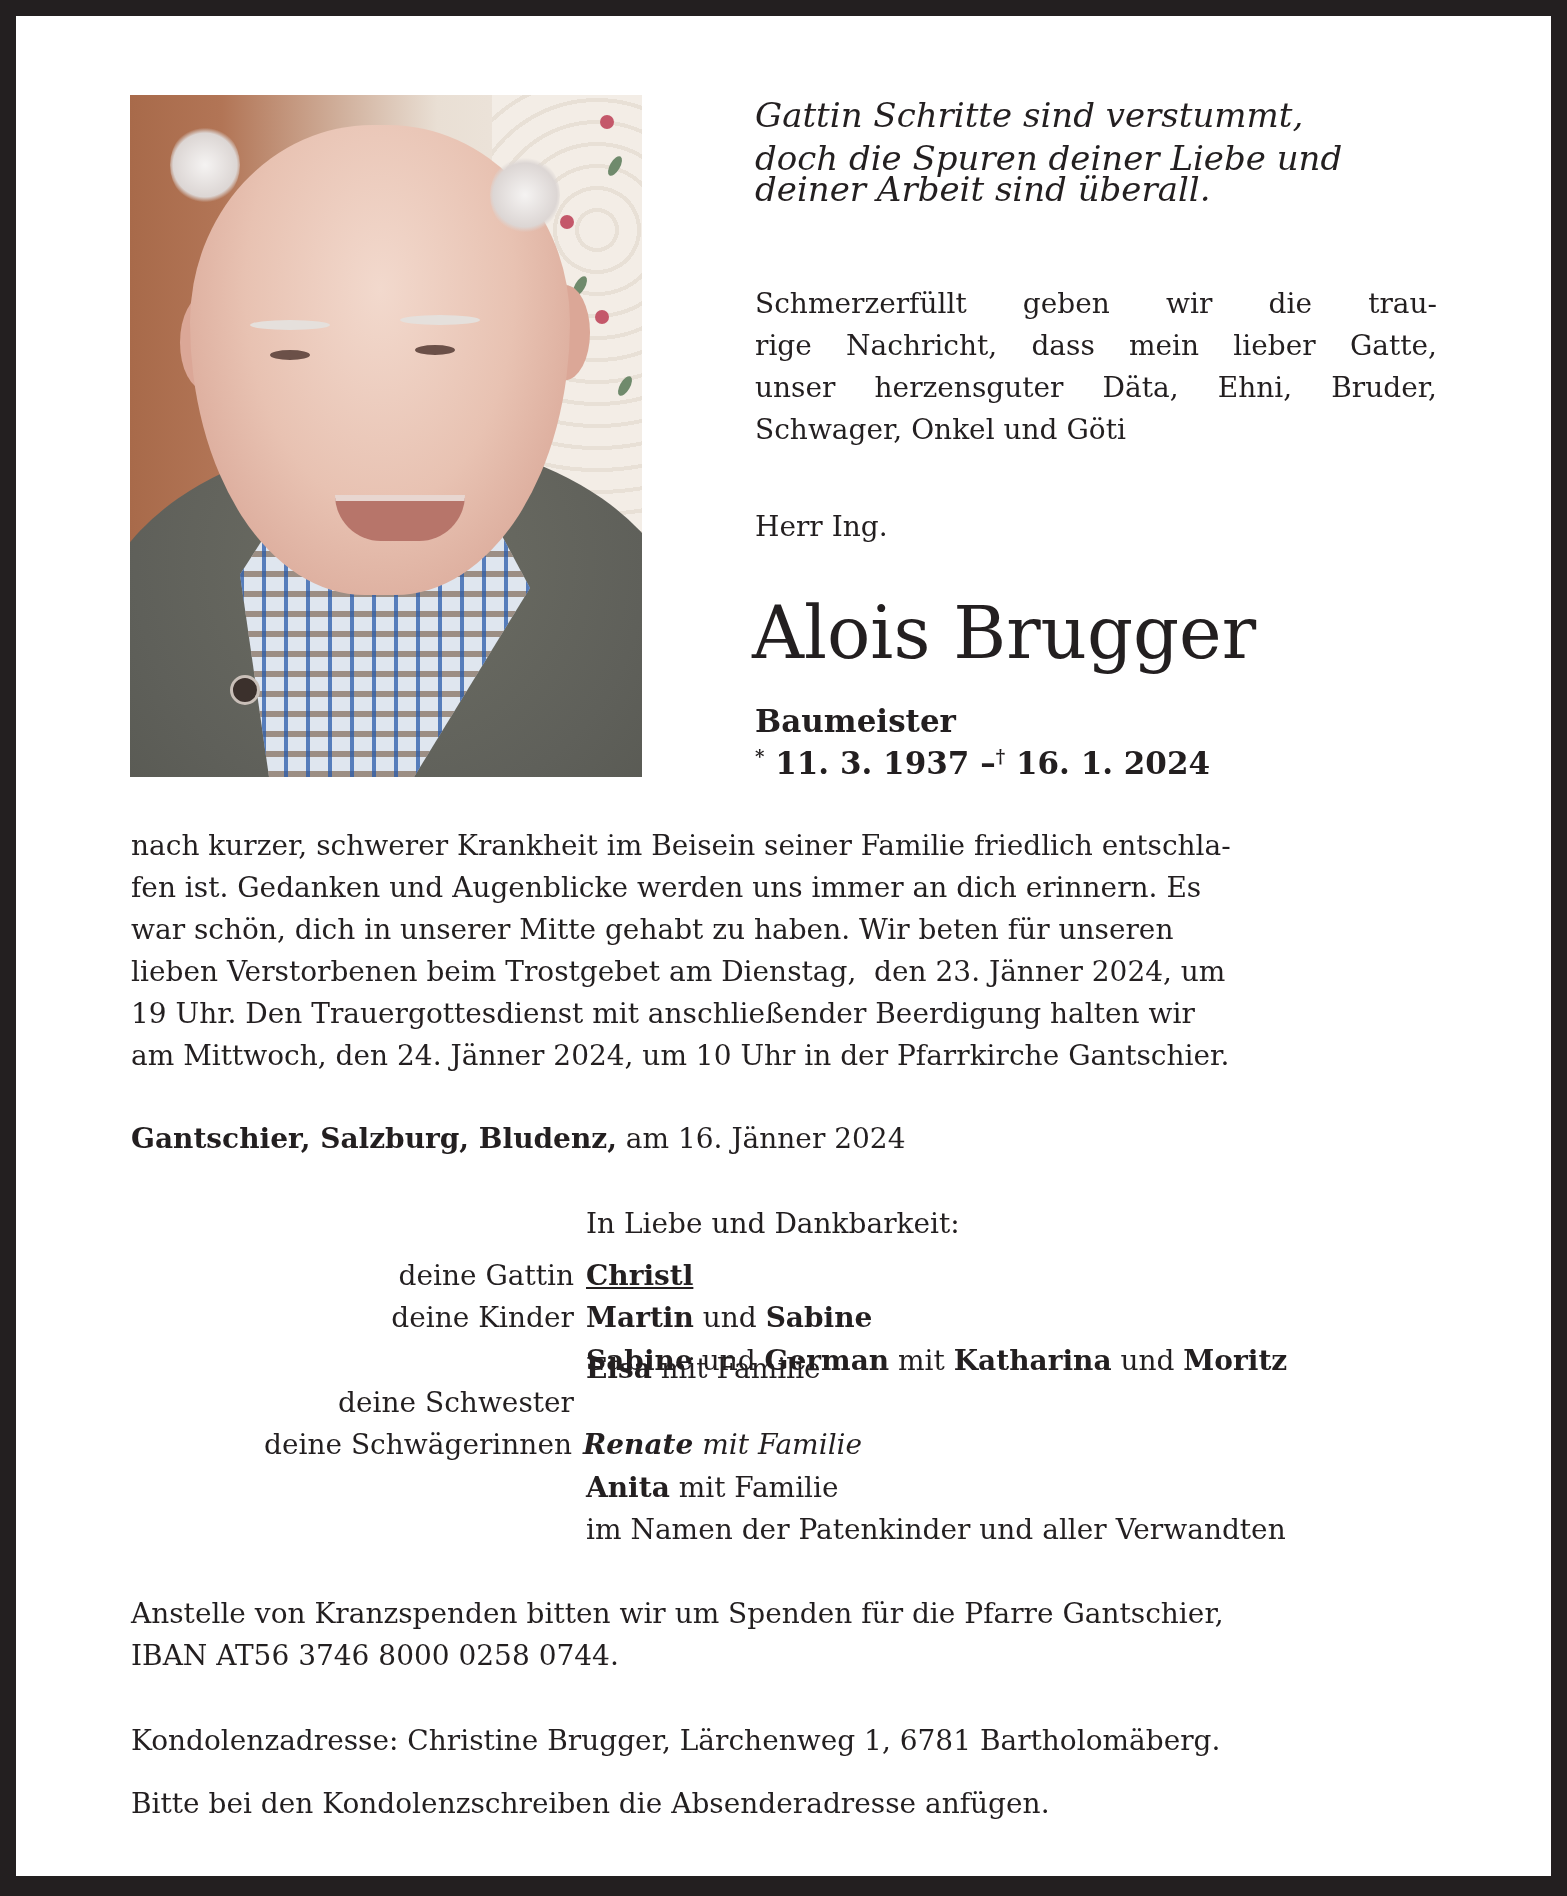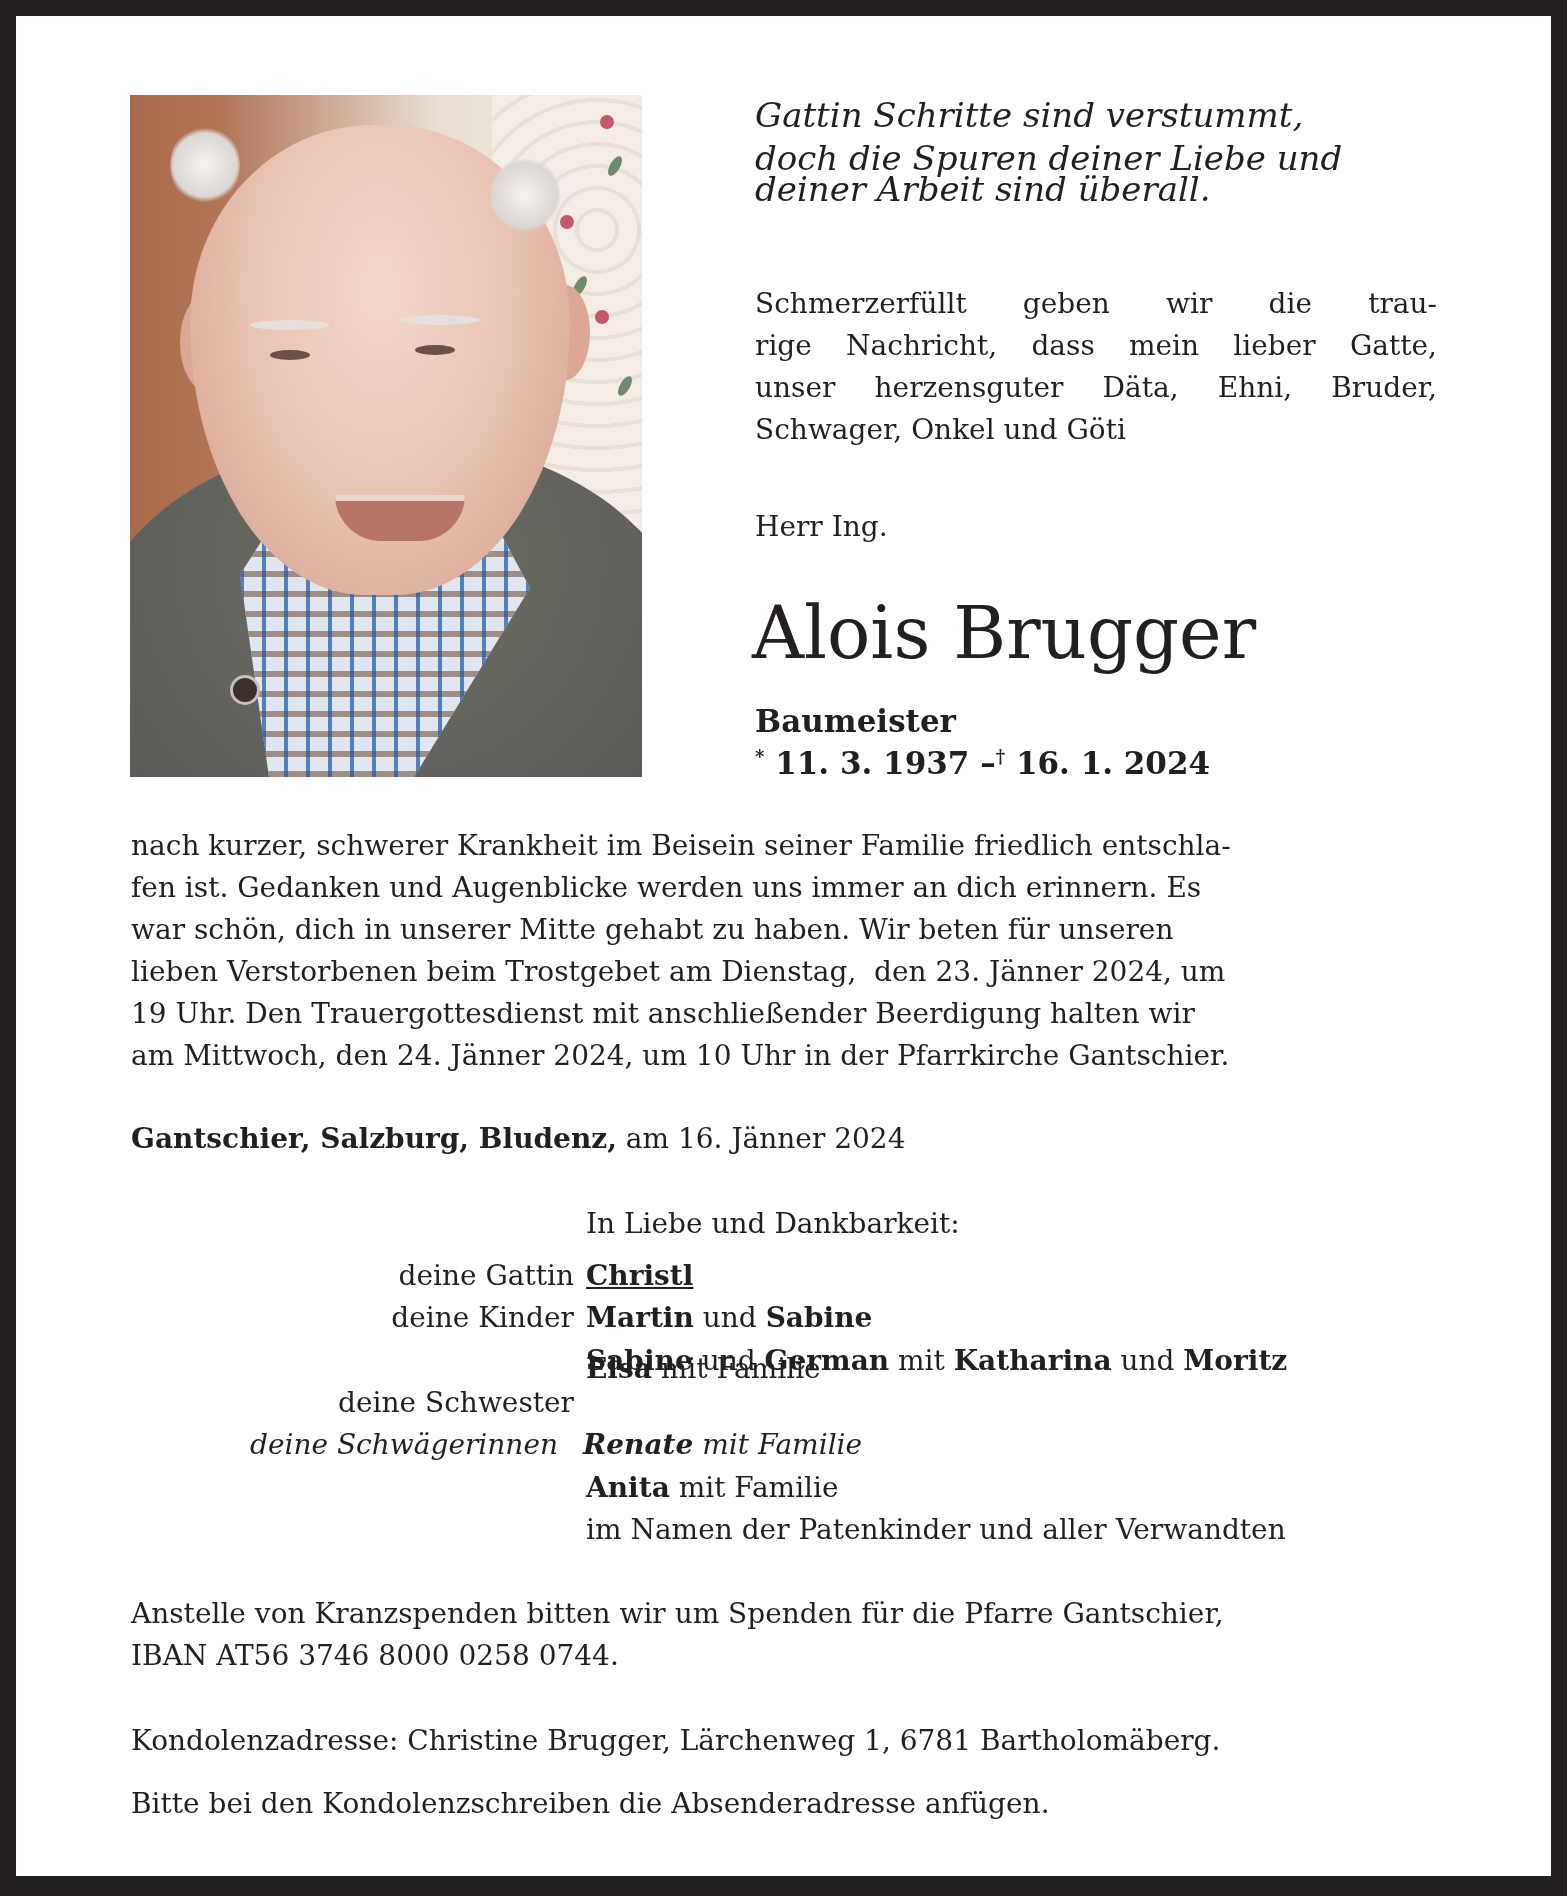--- a/index.html
+++ b/index.html
@@ -154,21 +154,21 @@
 <div class="abs body" style="left:586px;top:1207px">In Liebe und Dankbarkeit:</div>
 <div id="mourners">
     <div class="abs body label-col" style="left: 134px; top: 1259px;">deine Gattin</div>
     <div class="abs body" style="left: 586px; top: 1259px; white-space: pre; text-decoration: underline;"><span class="bold">Christl</span></div>
     <div class="abs body label-col" style="left: 134px; top: 1301px;">deine Kinder</div>
     <div class="abs body" style="left: 586px; top: 1301px; white-space: pre;"><span class="bold">Martin</span><span> und </span><span class="bold">Sabine</span></div>
     <div class="abs body label-col" style="left: 134px; top: 1344px;"></div>
     <div class="abs body" style="left: 586px; top: 1344px; white-space: pre;"><span class="bold">Sabine</span><span> und </span><span class="bold">German</span><span> mit </span><span class="bold">Katharina</span><span> und </span><span class="bold">Moritz</span></div>
     <div class="abs body label-col" style="left: 134px; top: 1386px;">deine Schwester</div>
     <div class="abs body" style="left: 586px; top: 1352px; white-space: pre;"><span class="bold">Elsa</span><span> mit Familie</span></div>
-    <div class="abs body label-col" style="left: 118px; top: 1428px; font-style: italic;">deine Schwägerinnen</div>
+    <div class="abs body label-col" style="left: 132px; top: 1428px;">deine Schwägerinnen</div>
     <div class="abs body" style="left: 583px; top: 1428px; white-space: pre; font-style: italic;"><span class="bold">Renate</span><span> mit Familie</span></div>
     <div class="abs body label-col" style="left: 134px; top: 1471px;"></div>
     <div class="abs body" style="left: 586px; top: 1471px; white-space: pre;"><span class="bold">Anita</span><span> mit Familie</span></div>
     <div class="abs body label-col" style="left: 134px; top: 1513px;"></div>
     <div class="abs body" style="left: 586px; top: 1513px; white-space: pre;"><span>im Namen der Patenkinder und aller Verwandten</span></div>
   </div>
 
 <div class="abs body" style="left:131px;top:1597px">Anstelle von Kranzspenden bitten wir um Spenden für die Pfarre Gantschier,</div>
 <div class="abs body" style="left:131px;top:1639px">IBAN AT56 3746 8000 0258 0744.</div>
 

